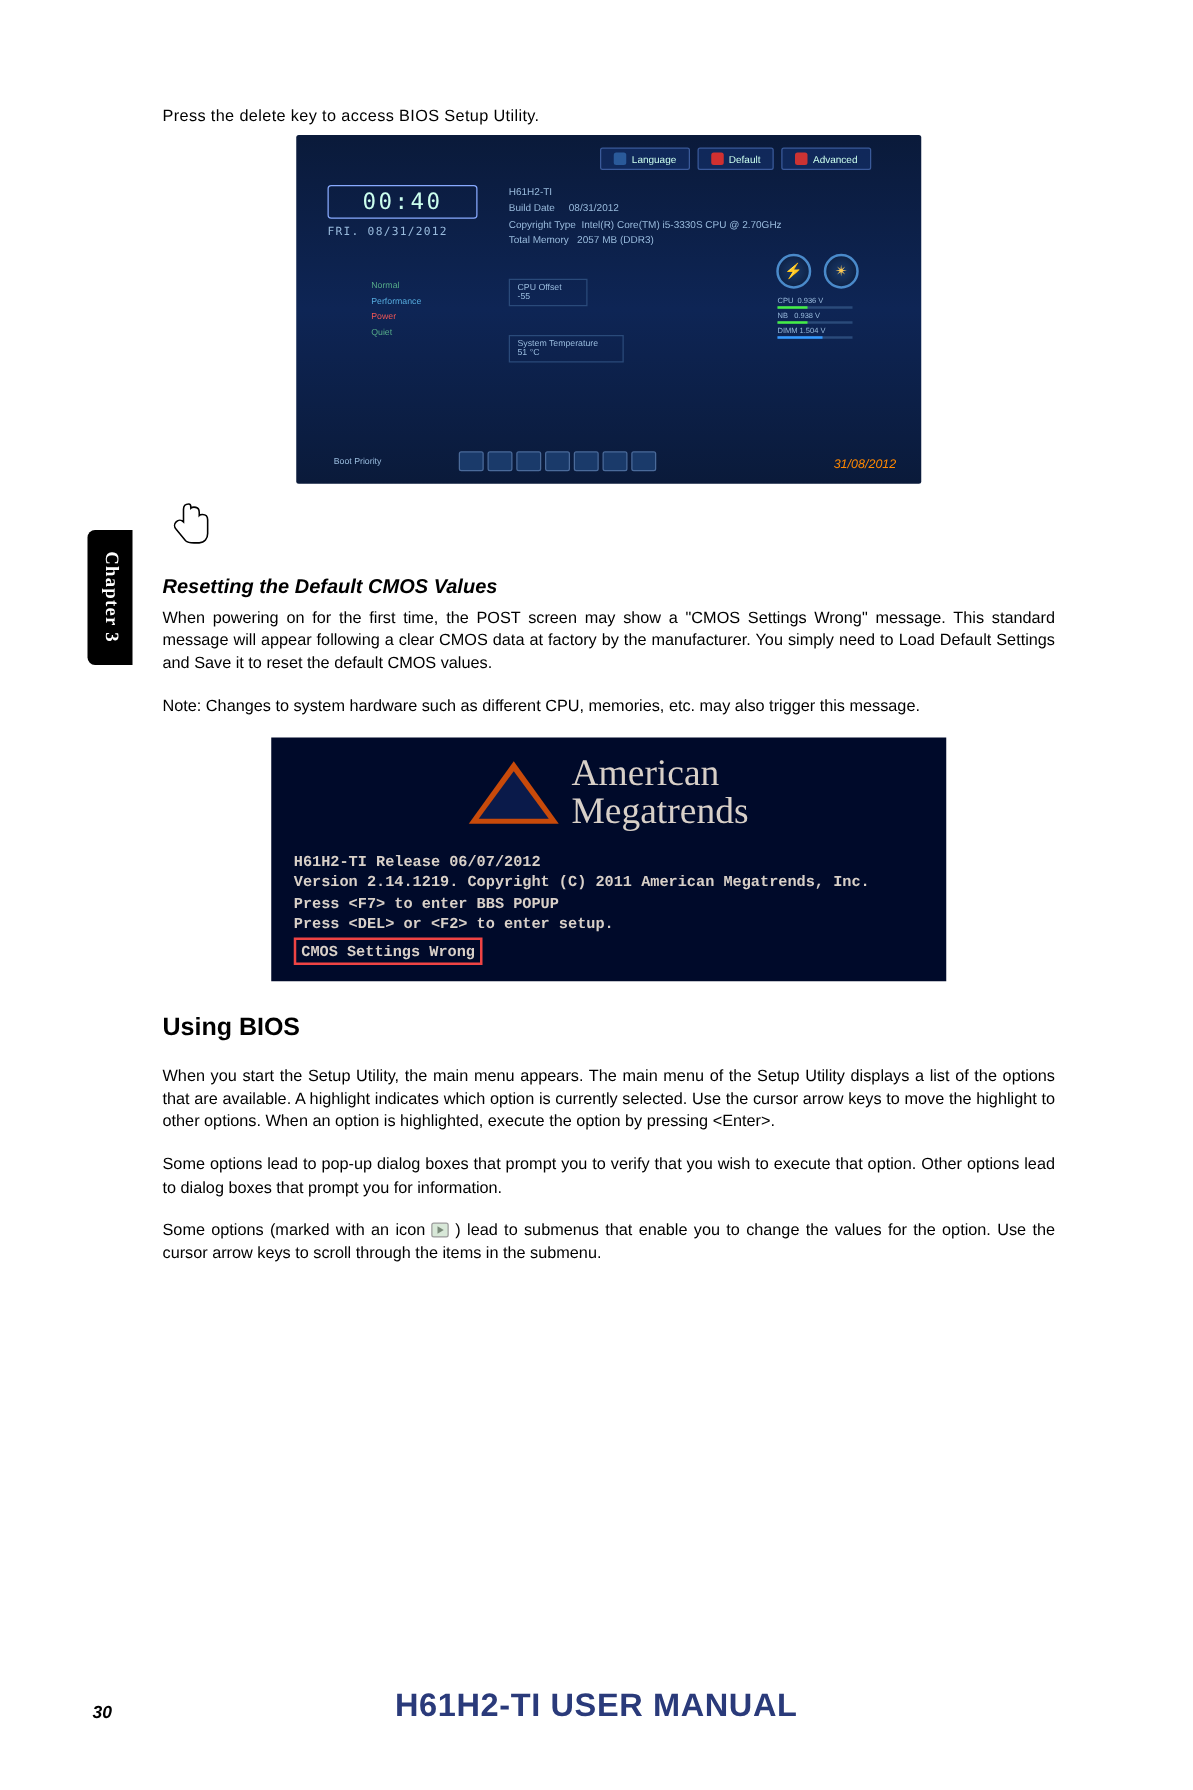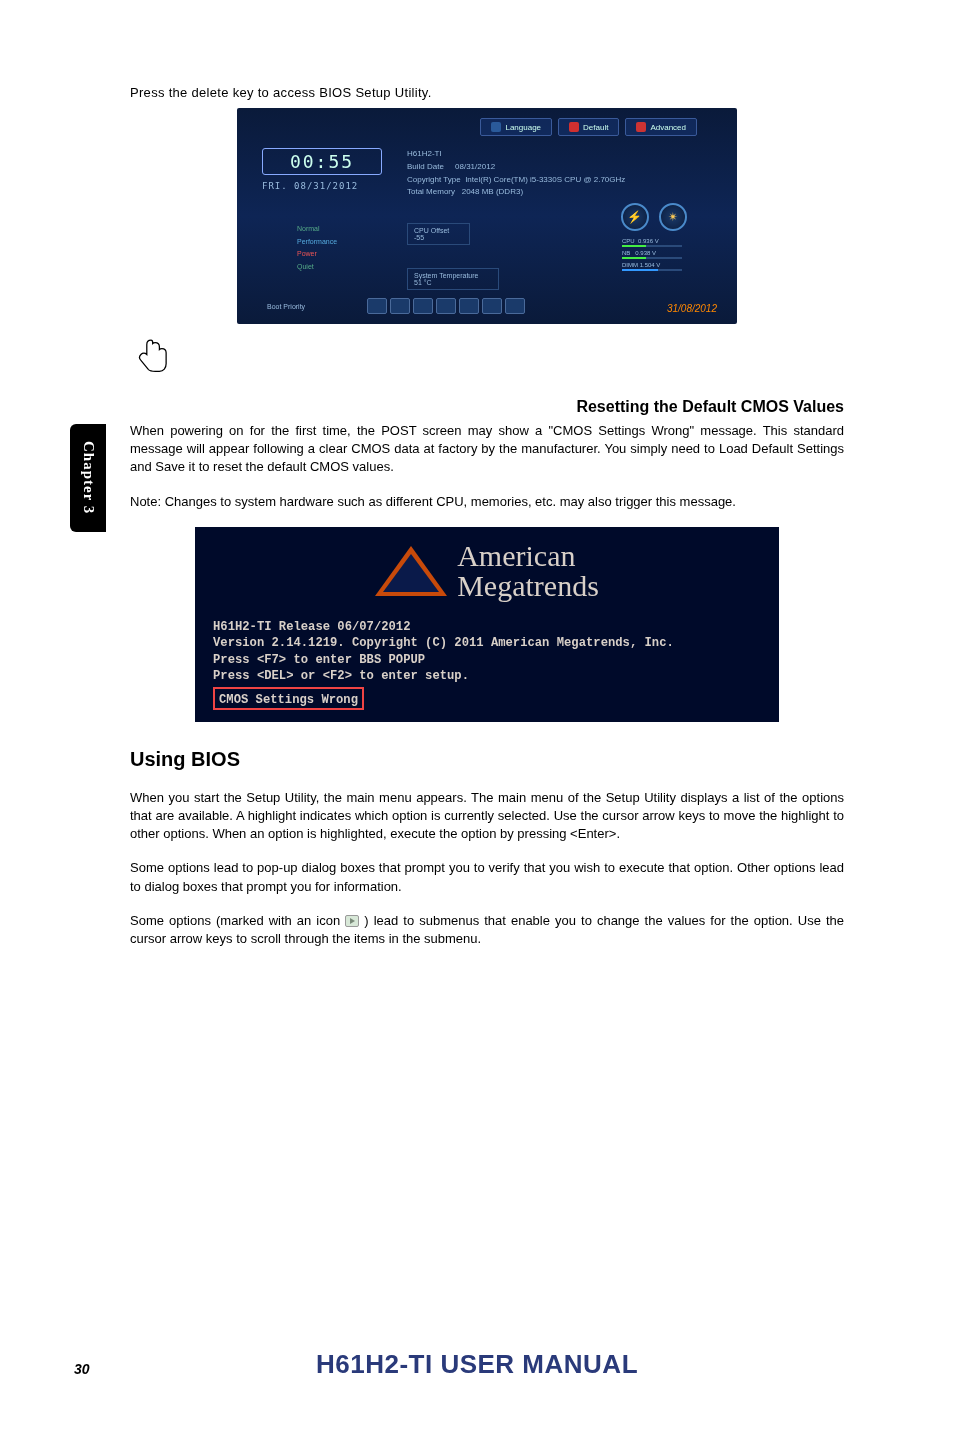--- a/index.html
+++ b/index.html
@@ -14,21 +14,21 @@
   .page-content {
     padding: 85px 110px 0 130px;
   }
   .intro-text {
     font-size: 13px;
     letter-spacing: 0.3px;
     margin-bottom: 8px;
   }
   .bios-screenshot {
     width: 500px;
-    height: 216px;
+    height: 279px;
     margin: 0 auto 12px auto;
     background: linear-gradient(180deg, #0a1a3a 0%, #0e2555 50%, #0a1a3a 100%);
     position: relative;
     display: block;
     overflow: hidden;
     border-radius: 2px;
   }
   .bios-top-tabs {
     position: absolute;
     top: 10px;
@@ -196,33 +196,33 @@
   }
   .chapter-tab-text {
     color: #fff;
     font-family: Georgia, 'Times New Roman', serif;
     font-weight: bold;
     font-size: 15px;
     writing-mode: vertical-rl;
     letter-spacing: 1px;
   }
   .section-heading {
+    font-style: italic;
     font-weight: bold;
     font-size: 16px;
     margin-bottom: 6px;
-    text-align: right;
   }
   .body-para {
     font-size: 13px;
     line-height: 1.4;
     margin-bottom: 16px;
     text-align: justify;
   }
   .ami-screenshot {
-    width: 584px;
+    width: 540px;
     height: 195px;
     margin: 0 auto 26px auto;
     background: #000a2a;
     position: relative;
     overflow: hidden;
   }
   .ami-logo-row {
     display: flex;
     align-items: center;
     justify-content: center;
@@ -334,28 +334,28 @@
       <div class="bios-tab">
           <span class="tab-icon default"></span>
           <span>Default</span>
         </div>
       <div class="bios-tab">
           <span class="tab-icon adv"></span>
           <span>Advanced</span>
         </div>
     </div>
     <div class="bios-clock-box">
-      <div class="bios-clock">00:55</div>
+      <div class="bios-clock">00:40</div>
       <div class="bios-date">FRI. 08/31/2012</div>
     </div>
     <div class="bios-info">
       <div>H61H2-TI</div>
       <div><span>Build Date</span>&nbsp;&nbsp;&nbsp;&nbsp;&nbsp;<span>08/31/2012</span></div>
       <div><span>Copyright Type</span>&nbsp;&nbsp;<span>Intel(R) Core(TM) i5-3330S CPU @ 2.70GHz</span></div>
-      <div><span>Total Memory</span>&nbsp;&nbsp;&nbsp;<span>2048 MB (DDR3)</span></div>
+      <div><span>Total Memory</span>&nbsp;&nbsp;&nbsp;<span>2057 MB (DDR3)</span></div>
     </div>
     <div class="bios-profiles">
       <div>Normal</div>
       <div class="blue">Performance</div>
       <div class="red">Power</div>
       <div>Quiet</div>
     </div>
     <div class="bios-cpu-offset">
       <div>CPU Offset</div>
       <div>-55</div>

